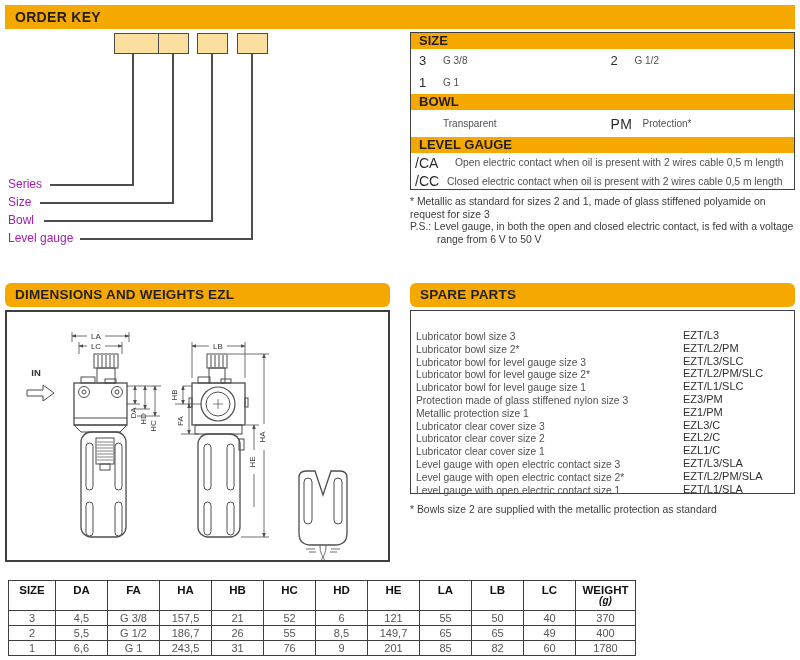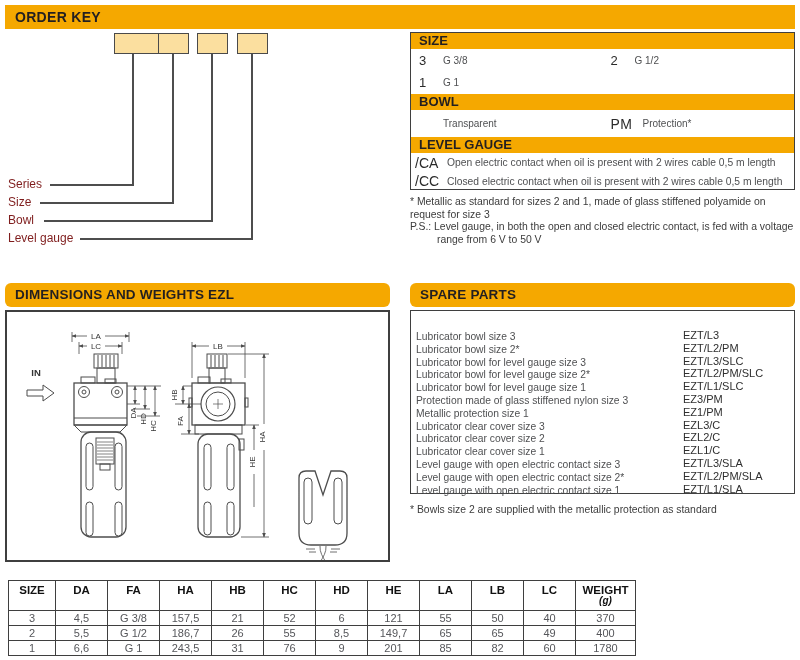--- a/index.html
+++ b/index.html
@@ -10,21 +10,21 @@
   .top-bar { position:absolute; left:5px; top:5px; width:790px; height:24px;
              font-size:14px; line-height:24px; padding-left:10px; letter-spacing:.3px; }
   .section-bar { position:absolute; height:24px; font-size:13.5px; line-height:24px; padding-left:10px; letter-spacing:.2px;border-radius:6px; }
 
   
   .ok-box { position:absolute; top:33px; width:31px; height:21px; background:#FBDF9F;
             border:1.5px solid #4a4a4a; font-size:11px; font-weight:600; color:#1f1f1f;
             text-align:center; line-height:18px; }
   .vline { position:absolute; width:2px; background:#4d4d4d; }
   .hline { position:absolute; height:1.5px; background:#4d4d4d; }
-  .ok-label { position:absolute; left:8px; font-size:12px; color:#7f1d1d; }
+  .ok-label { position:absolute; left:8px; font-size:12px; color:#a21caf; }
 
   
   .info-box { position:absolute; left:410px; top:32px; width:385px; height:158px;
               border:1.5px solid #3f3f3f; background:#fff; }
   .info-box .inbar { background:#F5A800; color:#231f20; font-weight:bold; font-size:13px;
                      height:16px; line-height:16px; padding-left:8px; }
   .opt-row { display:flex; align-items:center; }
   .opt-half { display:flex; align-items:center; width:50%; }
   .opt-code { display:inline-block; width:26px; padding-left:8px; font-size:13px; color:#2b2b2b; }
   .opt-code.big { font-size:14px; width:34px; letter-spacing:.3px; }
@@ -108,21 +108,21 @@
       <div class="opt-half">
         <span class="opt-code"></span>
         <span class="opt-desc">Transparent</span>
       </div>
       <div class="opt-half">
         <span class="opt-code big">PM</span>
         <span class="opt-desc">Protection*</span>
       </div>
     </div>
     <div class="inbar">LEVEL GAUGE</div>
-    <div class="lg-row" style="height:19px;">
+    <div class="lg-row" style="height:19px;gap:8px;">
       <span class="lg-code">/CA</span>
       <span class="lg-desc">Open electric contact when oil is present with 2 wires cable 0,5 m length</span>
     </div>
     <div class="lg-row" style="height:18px;">
       <span class="lg-code">/CC</span>
       <span class="lg-desc">Closed electric contact when oil is present with 2 wires cable 0,5 m length</span>
     </div>
   </div>
 
   <div class="notes">

